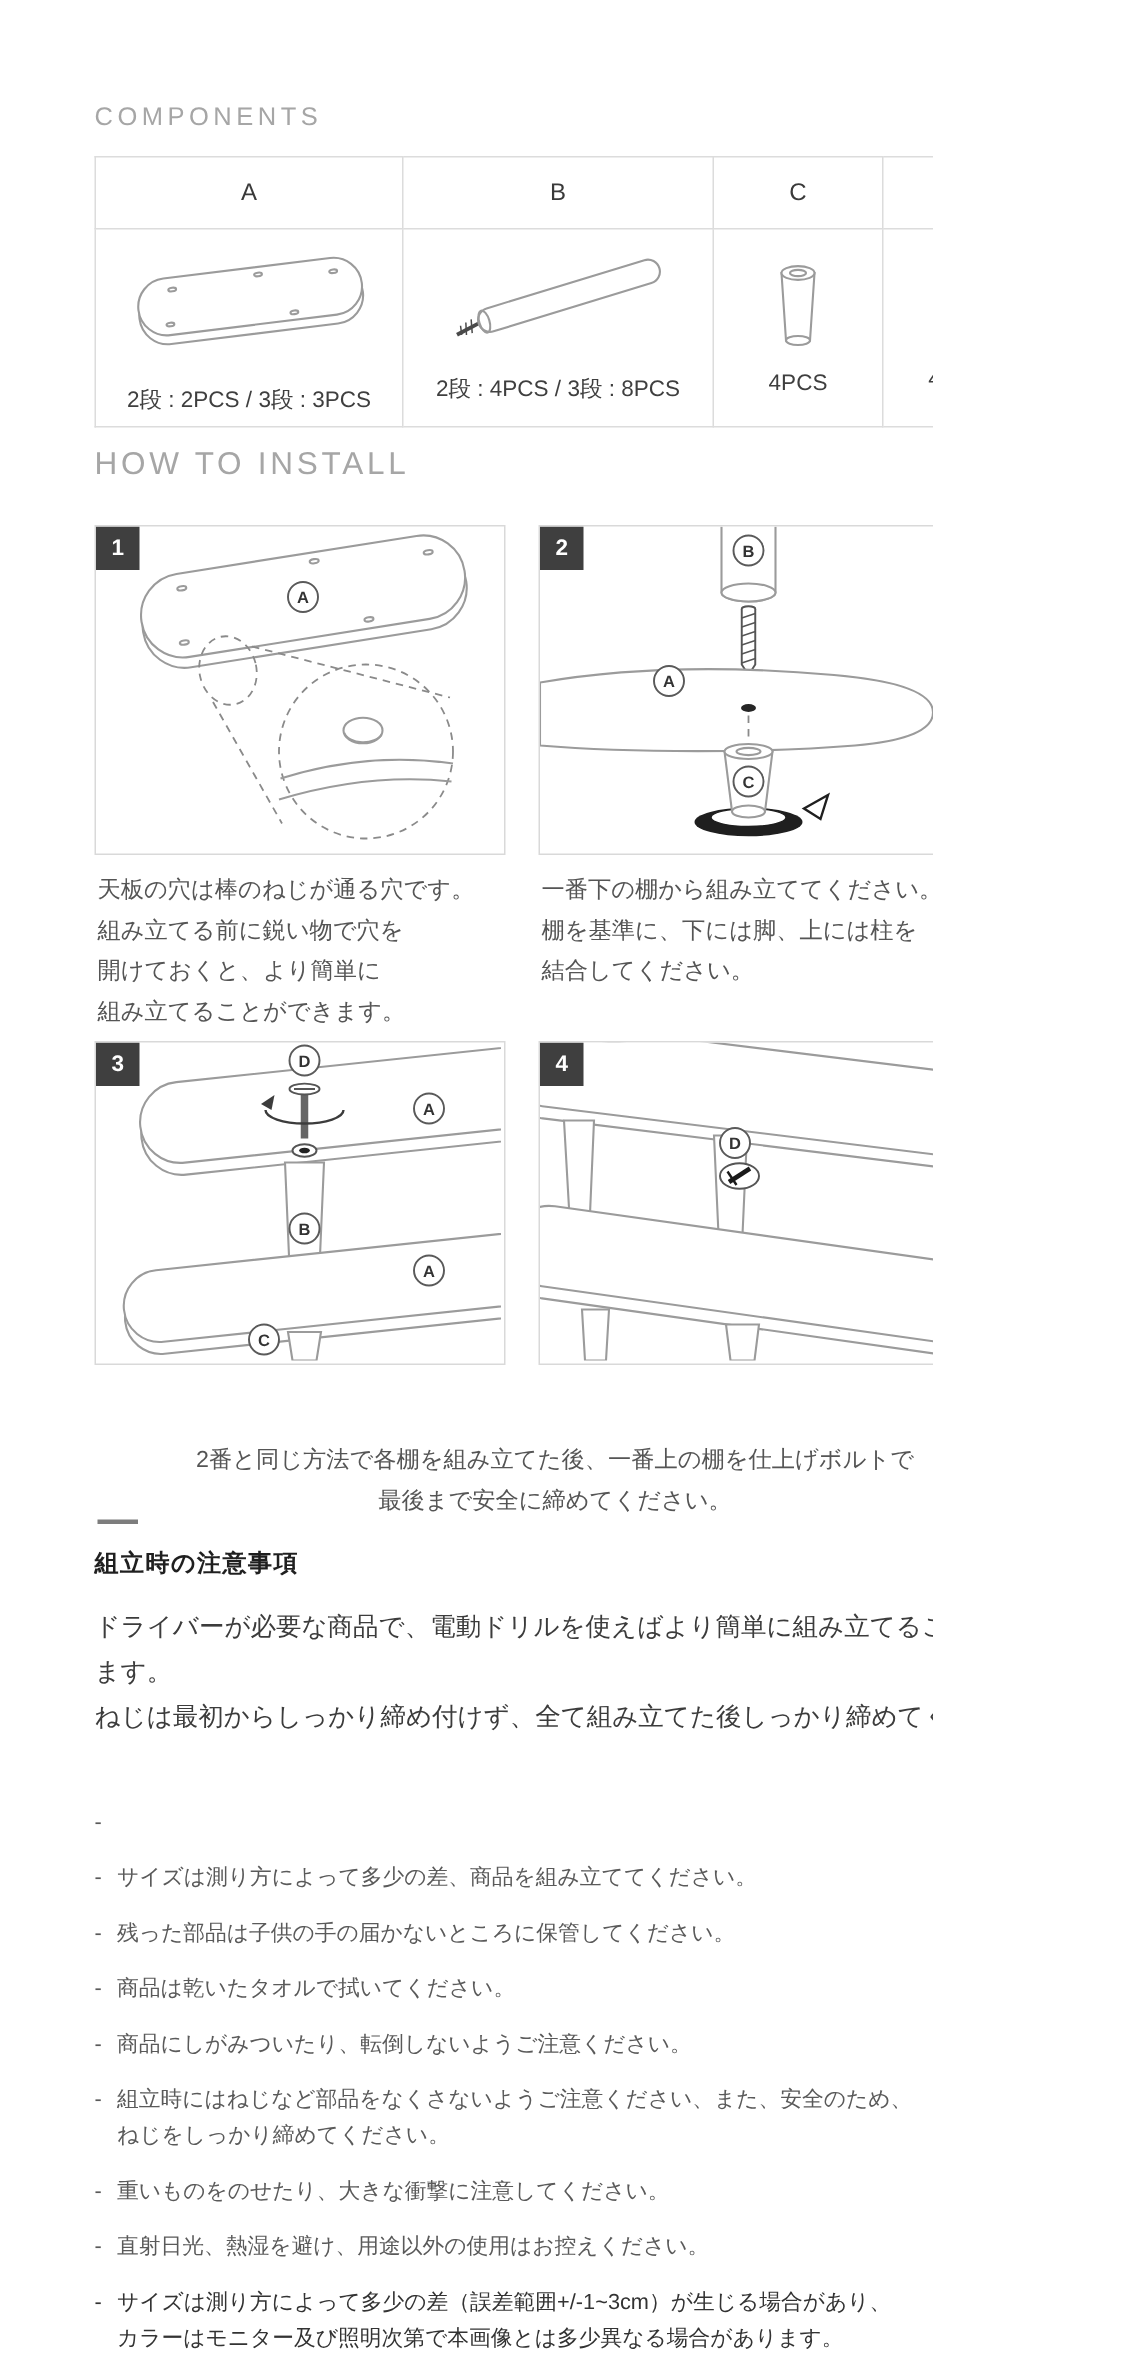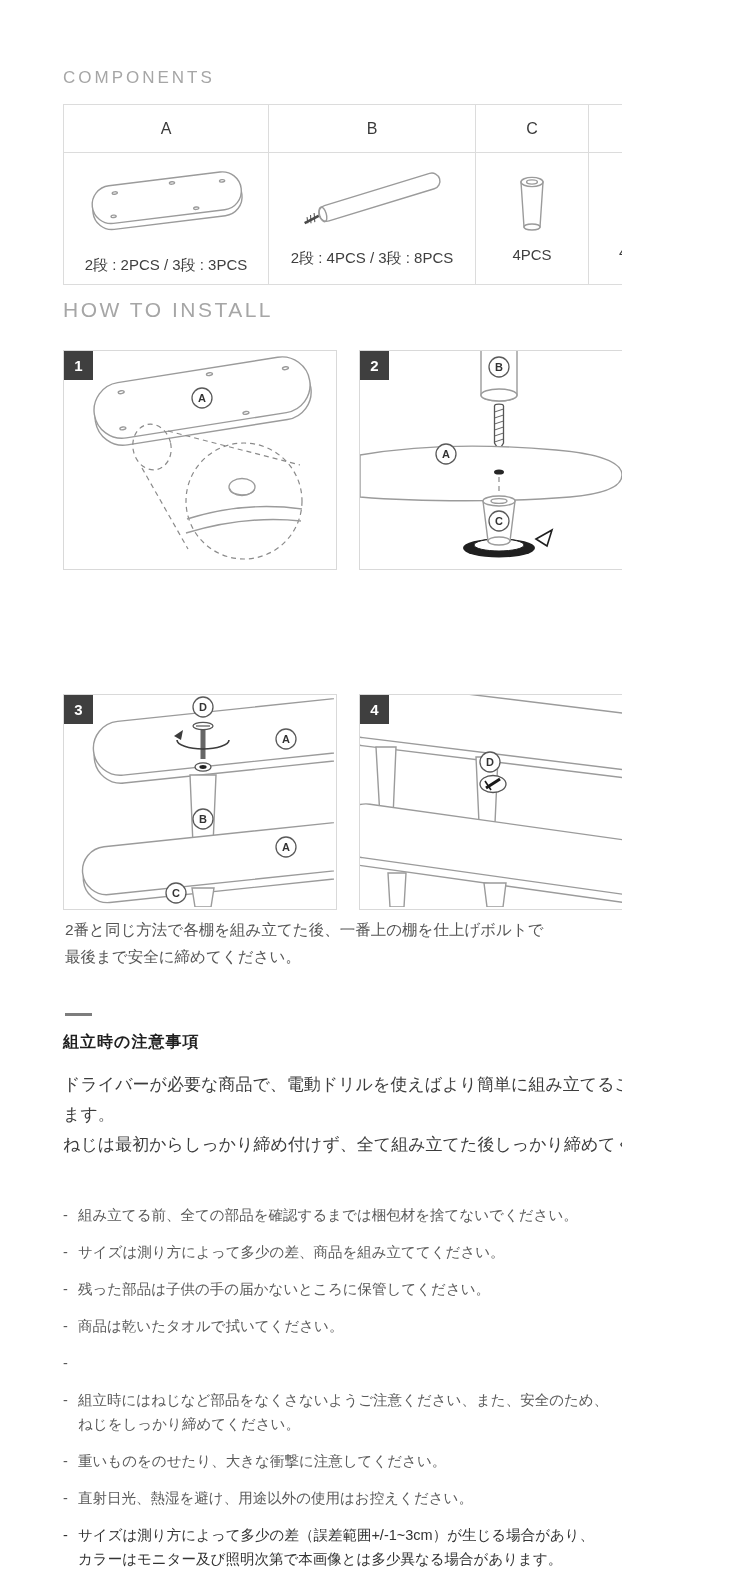--- a/index.html
+++ b/index.html
@@ -194,20 +194,27 @@
         <circle r="10" class="lblc"></circle>
           <text class="lblt" y="4">A</text>
       </g>
       <g class="lbl" transform="translate(139,170)">
         <circle r="10" class="lblc"></circle>
           <text class="lblt" y="4">C</text>
       </g>
     </svg>
   </div>
 
+  <div class="abs cap" style="left:65px;top:580px;width:285px;">天板の穴は棒のねじが通る穴です。
+組み立てる前に鋭い物で穴を
+開けておくと、より簡単に
+組み立てることができます。</div>
+  <div class="abs cap" style="left:361px;top:580px;width:285px;">一番下の棚から組み立ててください。
+棚を基準に、下には脚、上には柱を
+結合してください。</div>
 
   <div class="box" style="left:63px;top:694px;width:272px;height:214px;">
     <div class="badge">3</div>
     <svg width="270" height="212" viewBox="0 0 270 212">
       <g transform="rotate(-6 40 60)">
         <rect class="ln" x="30" y="36" width="400" height="54" rx="27"></rect>
         <rect class="fw" x="30" y="28" width="400" height="54" rx="27"></rect>
       </g>
       <path class="fw" d="M126,80 L129,150 L149,150 L152,80 Z"></path>
       <g transform="rotate(-6 40 190)">
@@ -263,47 +270,47 @@
       <ellipse class="scr" cx="133" cy="89" rx="13" ry="8.5"></ellipse>
       <path d="M126,93 L140,84" stroke="#1a1a1a" stroke-width="3" fill="none"></path>
       <path d="M125,86 L131,95" stroke="#1a1a1a" stroke-width="1.6" fill="none"></path>
       <g class="lbl" transform="translate(130,67)">
         <circle r="10" class="lblc"></circle>
           <text class="lblt" y="4">D</text>
       </g>
     </svg>
   </div>
 
-  <div class="abs cap" style="left:65px;top:916px;width:610px;">2番と同じ方法で各棚を組み立てた後、一番上の棚を仕上げボルトで
+  <div class="abs cap" style="left:65px;top:960px;width:610px;text-align:center;">2番と同じ方法で各棚を組み立てた後、一番上の棚を仕上げボルトで
 最後まで安全に締めてください。</div>
 
   <div class="abs dash" style="left:65px;top:1013px;width:27px;height:3px;"></div>
   <h2 class="abs notice-h" style="left:63px;top:1032px;">組立時の注意事項</h2>
   <div class="abs intro" style="left:63px;top:1070px;width:640px;">ドライバーが必要な商品で、電動ドリルを使えばより簡単に組み立てることができます。
 ねじは最初からしっかり締め付けず、全て組み立てた後しっかり締めてください。</div>
 
   <ul class="abs prec" style="left:63px;top:1203px;width:648px;">
     <li>
         <span class="mk">-</span>
-        <span class="tx">組み立てる前、全ての部品を確認するまでは梱包材を捨てないでください。</span>
       </li>
     <li>
         <span class="mk">-</span>
         <span class="tx">サイズは測り方によって多少の差、商品を組み立ててください。</span>
       </li>
     <li>
         <span class="mk">-</span>
         <span class="tx">残った部品は子供の手の届かないところに保管してください。</span>
       </li>
     <li>
         <span class="mk">-</span>
         <span class="tx">商品は乾いたタオルで拭いてください。</span>
       </li>
     <li>
         <span class="mk">-</span>
+        <span class="tx">商品にしがみついたり、転倒しないようご注意ください。</span>
       </li>
     <li>
         <span class="mk">-</span>
         <span class="tx">組立時にはねじなど部品をなくさないようご注意ください、また、安全のため、
 ねじをしっかり締めてください。</span>
       </li>
     <li>
         <span class="mk">-</span>
         <span class="tx">重いものをのせたり、大きな衝撃に注意してください。</span>
       </li>

